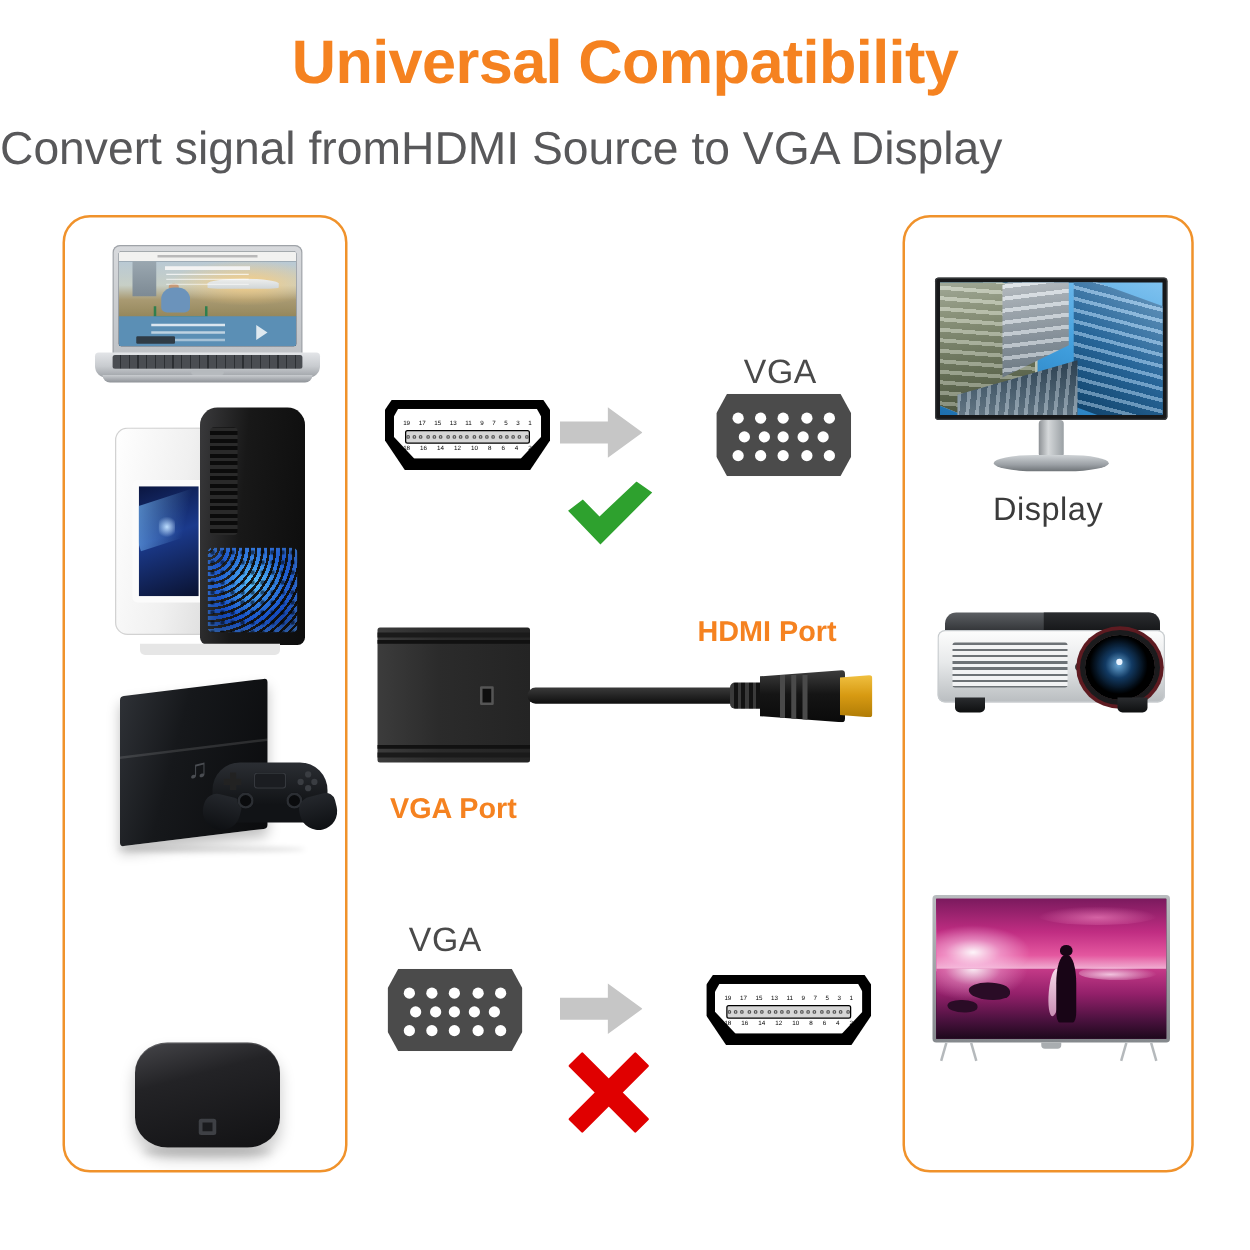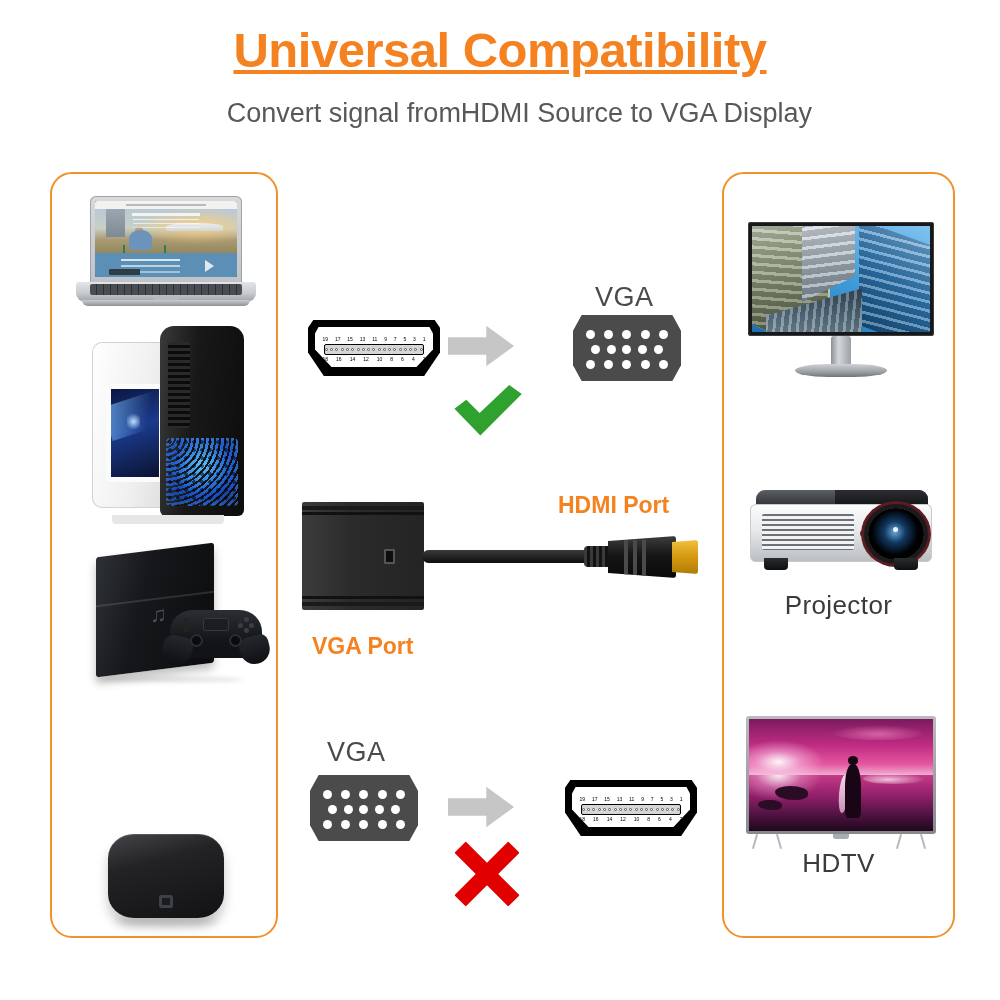--- a/index.html
+++ b/index.html
@@ -12,26 +12,25 @@
   }
   .page { position: relative; width: 1000px; height: 1000px; background:#fff; }
 
   
   .title {
     position: absolute; left: 0; top: 22px; width: 1000px;
     text-align: center;
     font-size: 49px; font-weight: bold; letter-spacing: -0.5px;
     color: #F58220;
     font-family: "Liberation Sans", sans-serif;
-    text-decoration: underline;
   }
   .subtitle {
     position: absolute; left: 0; top: 98px; width: 812px;
-    text-align: right;
-    font-size: 27px; font-weight: normal; color: #58585a;
+    text-align: left;
+    font-size: 37px; font-weight: normal; color: #58585a;
     font-family: "Liberation Sans", sans-serif;
   }
 
   
   .panel {
     position: absolute;
     border: 2px solid #F0922B;
     border-radius: 22px;
     background: #ffffff;
   }
@@ -893,33 +892,33 @@
           <div class="mo-screen">
             <div class="mo-b1"></div>
             <div class="mo-b2"></div>
             <div class="mo-b3"></div>
             <div class="mo-b4"></div>
           </div>
         </div>
         <div class="mo-neck"></div>
         <div class="mo-stand"></div>
       </div>
+      <div class="device-label" style="position:absolute; left:0; top:204px; width:100%;">Display</div>
     </div>
 
     <div class="device-slot" style="top:296px; height:180px;">
       <div class="projector">
         <div class="pj-top"></div>
         <div class="pj-body"></div>
         <div class="pj-grille"></div>
         <div class="pj-dot"></div>
         <div class="pj-lens"></div>
         <div class="pj-footL"></div>
         <div class="pj-footR"></div>
       </div>
-      <div class="device-label" style="position:absolute; left:0; top:120px; width:100%;">Projector</div>
     </div>
 
     <div class="device-slot" style="top:524px; height:210px;">
       <div class="hdtv">
         <div class="tv-bezel">
           <div class="tv-screen">
             <div class="tv-sky">
               <div class="tv-cloud"></div>
             </div>
             <div class="tv-sea"></div>
@@ -927,18 +926,17 @@
             <div class="tv-rock2"></div>
             <div class="tv-wave"></div>
             <div class="tv-board"></div>
             <div class="tv-surfer"></div>
           </div>
         </div>
         <div class="tv-center-foot"></div>
         <div class="tv-footL"></div>
         <div class="tv-footR"></div>
       </div>
-      <div class="device-label" style="position:absolute; left:0; top:150px; width:100%;">HDTV</div>
     </div>
 
   </div>
 
 </div>
 
 </body></html>

